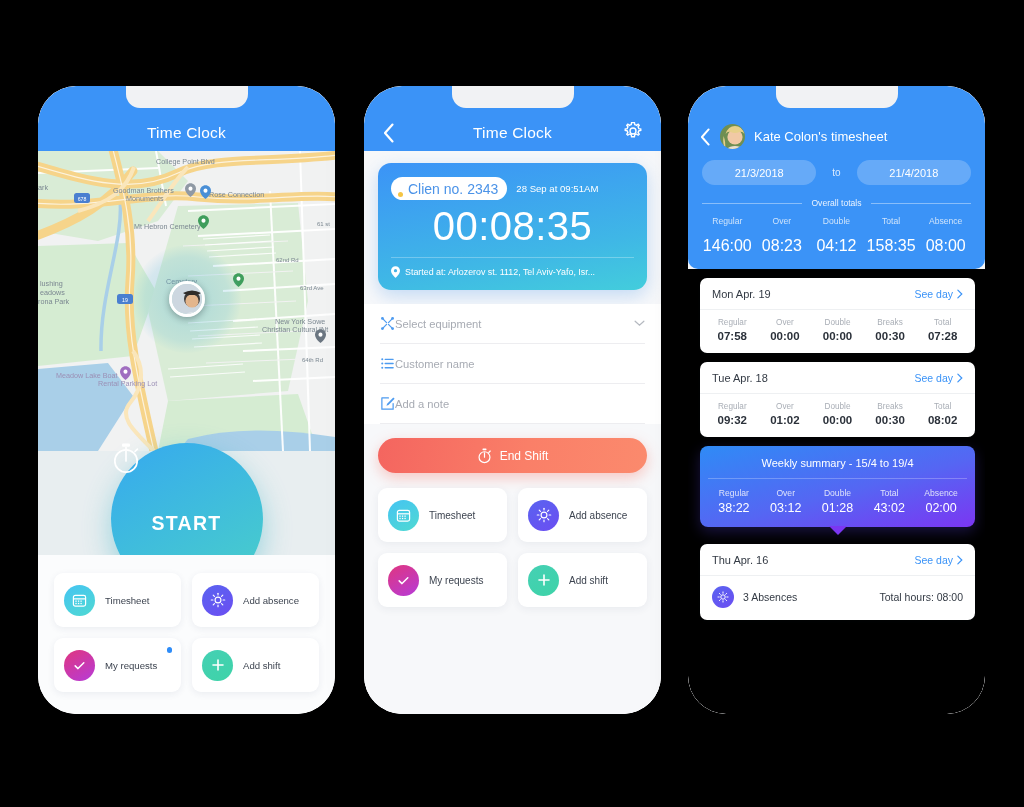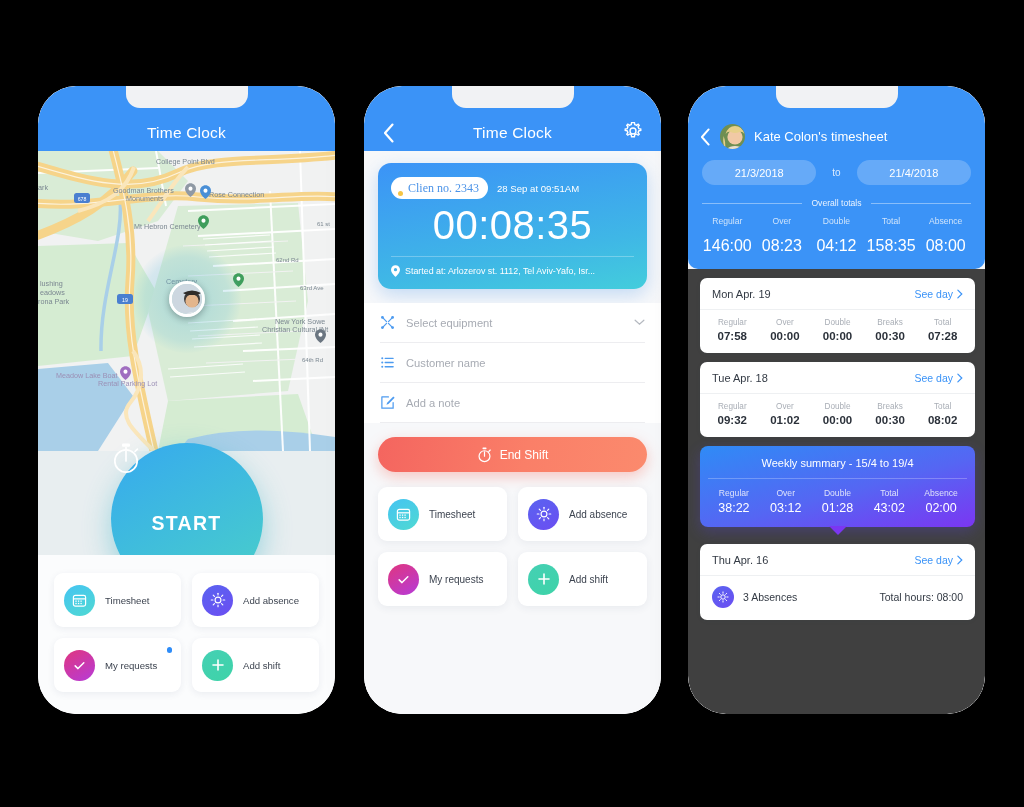--- a/index.html
+++ b/index.html
@@ -120,35 +120,35 @@
   .timer-card {
     margin: 12px 14px 0 14px;
     border-radius: 13px; padding: 14px 13px 12px 13px;
     background: linear-gradient(170deg,#3b93f7 0%,#3fb7e6 68%,#43cddc 100%);
     box-shadow: 0 6px 18px rgba(60,140,230,.28);
     color: #fff;
   }
   .timer-top { display: flex; align-items: center; gap: 9px; }
   .client-pill {
     background: #fff; color: #4b93e8; border-radius: 20px;
-    padding: 3.5px 9px 3.5px 7px; font-size: 12px;
-    display: flex; align-items: flex-end; gap: 5px; font-family: Liberation Serif, serif;
+    padding: 3.5px 9px 3.5px 7px; font-size: 14px;
+    display: flex; align-items: flex-end; gap: 5px;
   }
   .client-pill .cdot { width:5px;height:5px;border-radius:50%;background:#f5c544; }
   .timer-date { font-size: 9.6px; color: #fff; }
   .timer-value { font-size: 40px; font-weight: 300; letter-spacing: .5px; text-align:center;
     margin: 5px 0 10px 0; line-height: 1.05; }
   .timer-foot {
     border-top: 1px solid rgba(255,255,255,.28);
     padding-top: 8px; font-size: 8.9px; display: flex; align-items: center; gap: 5px;
     white-space: nowrap; overflow: hidden;
   }
   .fields { background:#fff; margin-top: 14px; padding: 0 16px; flex: 0 0 auto; }
   .field {
-    display: flex; align-items: center; gap: 11px;
+    display: flex; align-items: center; 
     height: 40px; border-bottom: 1px solid #ededf0; cursor: pointer;
   }
   .field:last-child { border-bottom: 1px solid #ededf0; }
   .field-text { font-size: 11.2px; color: #a7abb3; flex: 1 1 auto; }
   .field-ico { width: 15px; height: 15px; flex:0 0 auto; display:flex; align-items:center; justify-content:center;}
   .p2-bottom { flex: 1 1 auto; background:#f7f8fa; padding: 14px 14px 0 14px; }
   .end-shift {
     width: 100%; height: 35px; border: none; cursor: pointer;
     border-radius: 18px; color: #fff; font-size: 12px;
     background: linear-gradient(100deg,#f4655f 0%,#fa7f68 55%,#fb8a6d 100%);
@@ -181,21 +181,21 @@
   }
   .to-lbl { color:#dbeafd; font-size: 10px; }
   .totals-sep { display:flex; align-items:center; gap:9px; padding: 13px 14px 0 14px; }
   .totals-sep .line { flex:1 1 auto; height:1px; background: rgba(255,255,255,.4); }
   .totals-sep .txt { color:#eaf3ff; font-size: 8.6px; }
   .totals { display:flex; padding: 8px 12px 0 12px; }
   .tcol { flex:1 1 0; text-align:center; }
   .tcol .k { color:#cfe4fb; font-size: 8.6px; }
   .tcol .v { color:#fff; font-size: 16px; margin-top: 11px; }
 
-  .p3-scroll { flex:1 1 auto; background:#404040; padding: 9px 10px 0 12px; overflow:hidden; }
+  .p3-scroll { flex:1 1 auto; background:#000000; padding: 9px 10px 0 12px; overflow:hidden; }
   .daycard { background:#fff; border-radius: 7px; box-shadow: 0 1px 5px rgba(40,60,90,.06); margin-bottom: 9px; }
   .daycard-head {
     display:flex; align-items:center; justify-content:space-between;
     padding: 10px 12px 9px 12px; border-bottom: 1px solid #eef0f2;
   }
   .daycard-head .dname { font-size: 11px; color: #333a44; }
   .see-day { color:#3b93f7; font-size: 10.5px; display:flex; align-items:center; gap:4px; cursor:pointer; }
   .daycard-body { display:flex; padding: 8px 6px 11px 6px; }
   .dcol { flex:1 1 0; text-align:center; }
   .dcol .k { color:#a9aeb6; font-size: 8.2px; }

